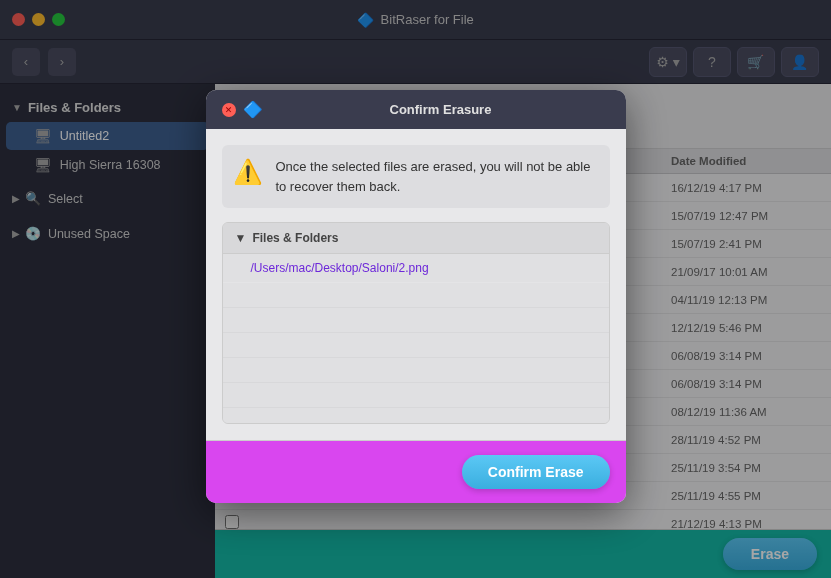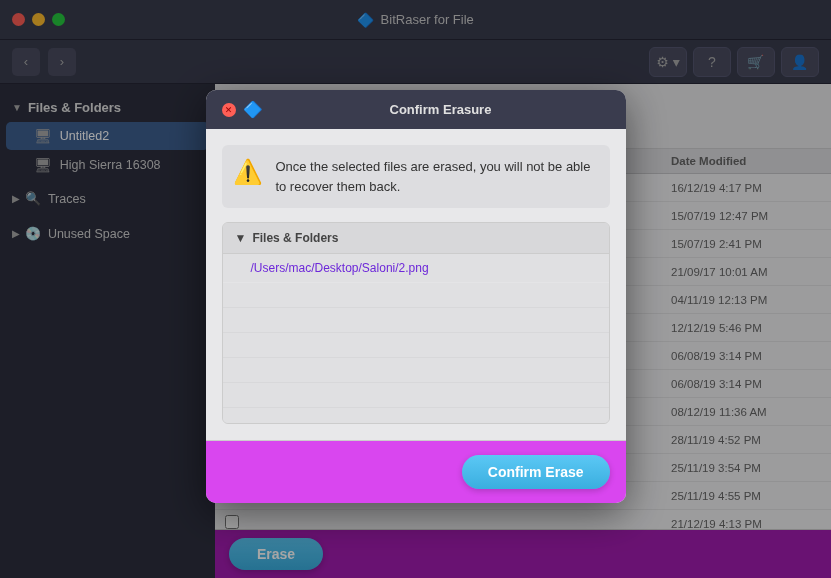--- a/index.html
+++ b/index.html
@@ -223,23 +223,24 @@
       margin-right: 6px;
       accent-color: #4a90d9;
     }
 
     .col-size { width: 70px; text-align: right; padding-right: 20px; color: #666; }
     .col-type { width: 100px; color: #666; }
     .col-date { width: 150px; color: #666; font-size: 11.5px; }
 
     
     .bottom-bar {
-      background: #a21caf;
+      background: #14b8a6;
       padding: 8px 14px;
       display: flex;
+      justify-content: flex-end;
       border-top: 1px solid #ccc;
     }
     .erase-btn {
       background: linear-gradient(180deg, #5bc8f5 0%, #3aaedf 100%);
       color: #fff;
       border: none;
       border-radius: 20px;
       padding: 8px 28px;
       font-size: 14px;
       font-weight: 600;
@@ -414,21 +415,21 @@
       <div class="sidebar-item">
         <span class="sidebar-item-icon">🖥</span>
         <span>High Sierra 16308</span>
       </div>
     </div>
 
     <div class="sidebar-section">
       <div class="sidebar-section-header">
         <span class="chevron">▶</span>
         <span class="icon">🔍</span>
-        <span>Traces</span>
+        <span>Select</span>
       </div>
     </div>
 
     <div class="sidebar-section">
       <div class="sidebar-section-header">
         <span class="chevron">▶</span>
         <span class="icon">💿</span>
         <span>Unused Space</span>
       </div>
     </div>

